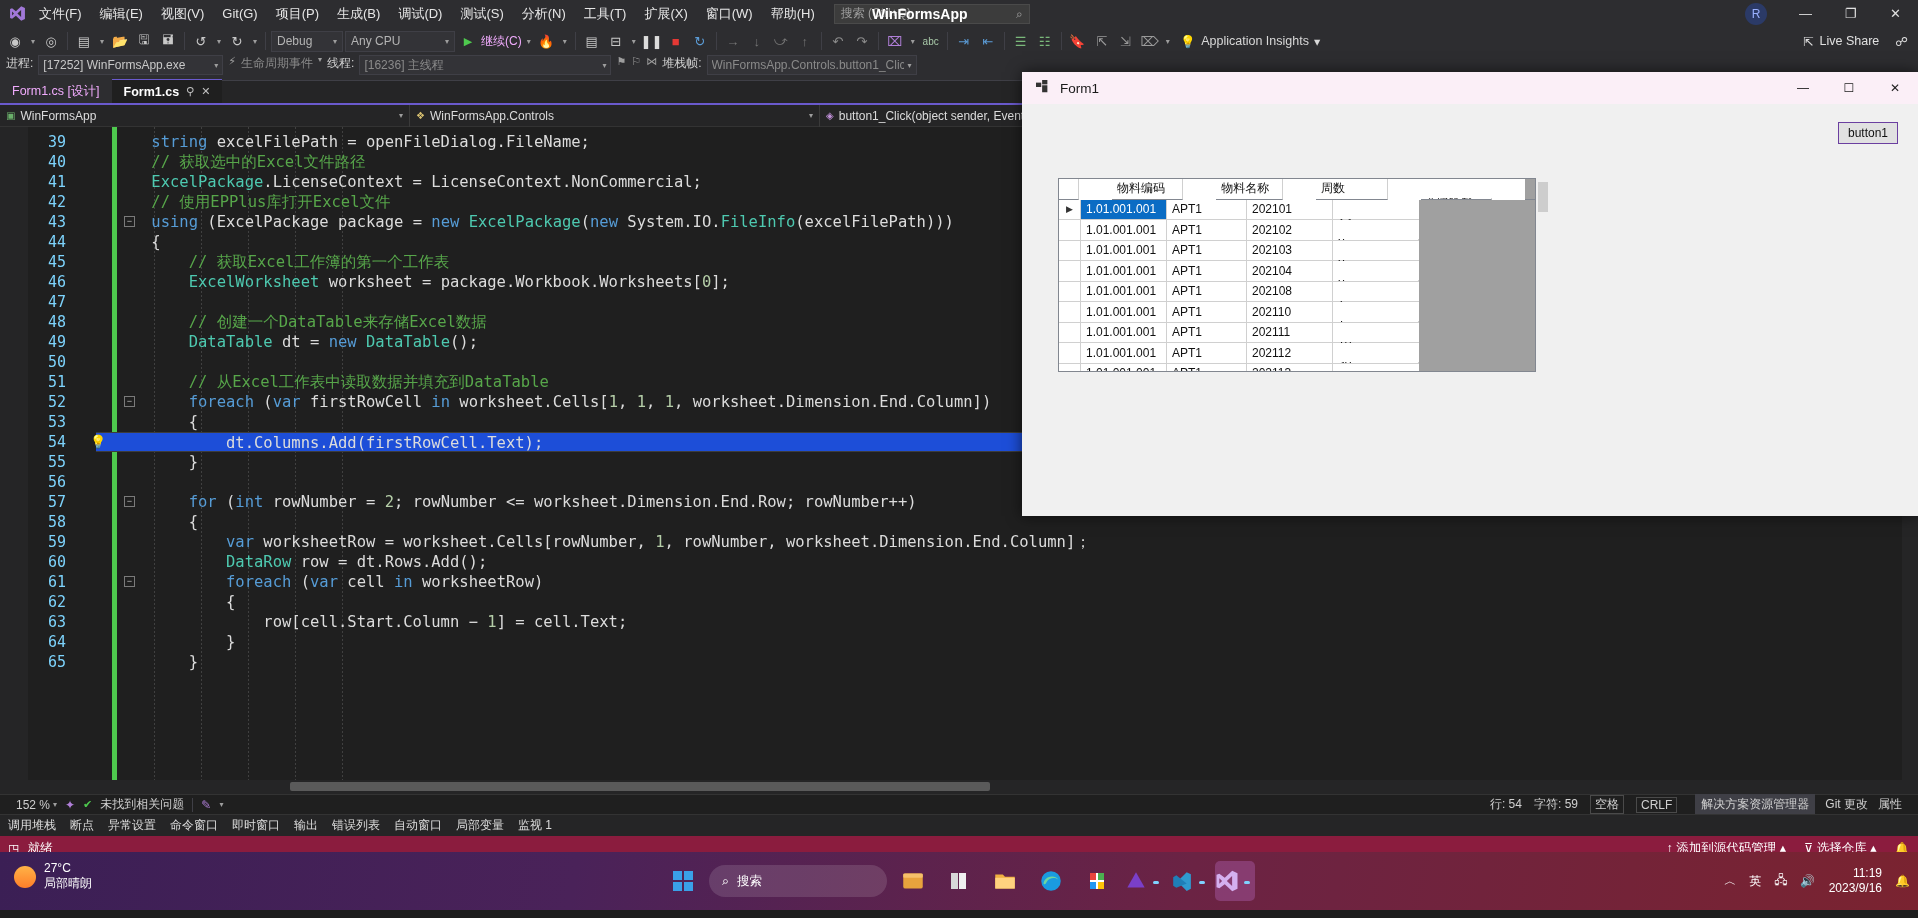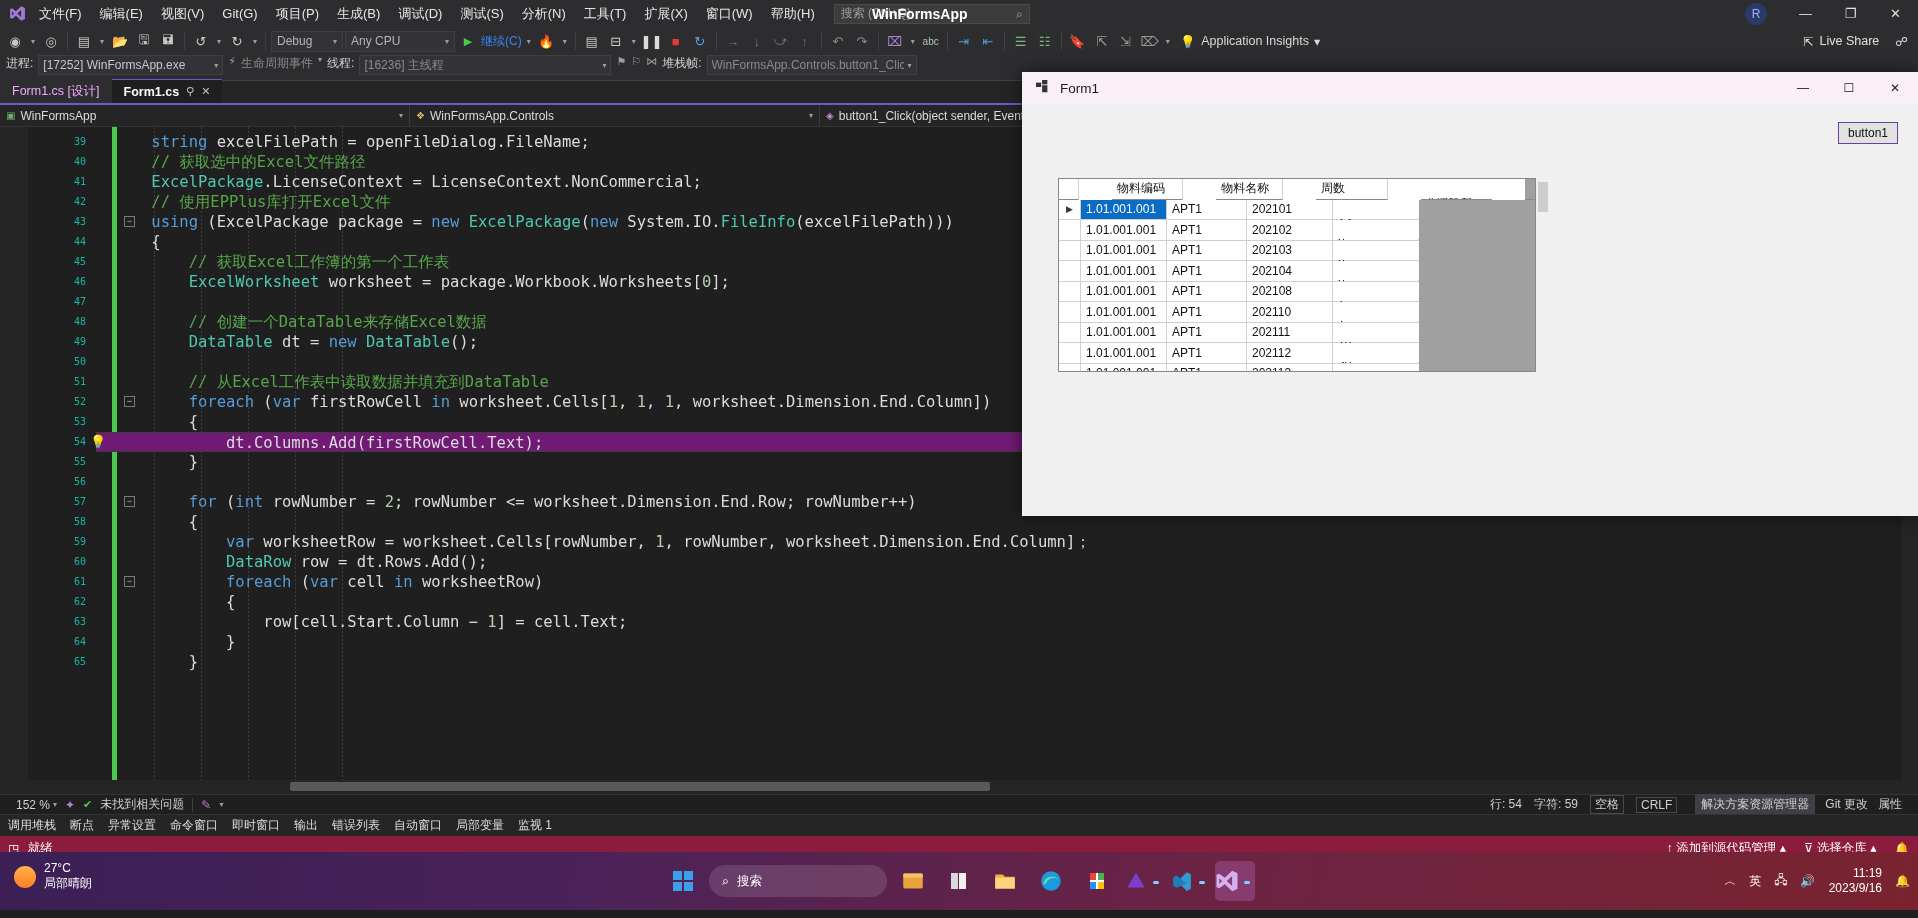--- a/index.html
+++ b/index.html
@@ -55,28 +55,28 @@
   
   .navbar { height:22px;background:#252526;display:flex;align-items:center;flex:0 0 auto;border-bottom:1px solid #333;}
   .navseg { display:flex;align-items:center;height:22px;padding:0 6px;font-size:12px;color:#dcdcdc;gap:5px;overflow:hidden;}
   .navseg .cv{ white-space:nowrap;overflow:hidden;text-overflow:ellipsis; }
   .navseg .na{ margin-left:auto;font-size:8px;color:#9d9d9d; }
   .nicon{ font-size:10px; }
 
   
   .editorwrap { flex:1; display:flex; position:relative; overflow:hidden; background:#1f1f1f; }
   .gutter-sel { width:28px;background:#252526;flex:0 0 auto; }
-  .linenos { width:68px;flex:0 0 auto;text-align:right;padding-right:10px;
-             font-family:"DejaVu Sans Mono","Liberation Mono",monospace;font-size:10px;color:#14b8a6;
+  .linenos { width:68px;flex:0 0 auto;text-align:center;padding-right:10px;
+             font-family:"DejaVu Sans Mono","Liberation Mono",monospace;font-size:15px;color:#7dd3fc;
              padding-top:5px;line-height:20px;background:#1f1f1f;position:relative;}
   .changebar { position:absolute;left:112px;top:0;bottom:0;width:5px;background:#4ec94e; }
   .codearea { flex:1; position:relative; overflow:hidden; padding-top:5px;
               font-family:"DejaVu Sans Mono","Liberation Mono",monospace;font-size:15.5px;line-height:20px;}
   .cline { height:20px;white-space:pre;padding-left:18px;position:relative; }
-  .cline.current { background:#701a75;border-top:1px solid #3c3c3c;border-bottom:1px solid #3c3c3c;height:20px;}
+  .cline.current { background:#1d4ed8;border-top:1px solid #3c3c3c;border-bottom:1px solid #3c3c3c;height:20px;}
   .kw   { color:#569cd6; }
   .type { color:#4ec9b0; }
   .cmt  { color:#57a64a; }
   .num  { color:#b5cea8; }
   .pln  { color:#dcdcdc; }
   .indentguide { position:absolute;top:0;bottom:0;width:1px;
                  background:repeating-linear-gradient(to bottom,#404040 0 2px,transparent 2px 4px); }
   .foldbox { position:absolute;width:11px;height:11px;border:1px solid #7a7a7a;color:#c0c0c0;
              font-size:9px;line-height:9px;text-align:center;background:#1f1f1f; }
   .bulb { position:absolute;left:90px;color:#e8c547;font-size:13px; }
@@ -208,21 +208,21 @@
     <div class="combo" style="width:72px">
       <span class="cv">Debug</span>
       <span class="ca">▾</span>
     </div>
     <div class="combo" style="width:110px">
       <span class="cv">Any CPU</span>
       <span class="ca">▾</span>
     </div>
 
     <div class="tbtn greenplay">▶</div>
-    <div style="color:#3b82f6;font-size:12px">继续(C)</div>
+    <div style="color:#f0abfc;font-size:12px">继续(C)</div>
     <div class="tcaret">▾</div>
     <div class="tbtn">🔥</div>
     <div class="tcaret">▾</div>
     <div class="tsep"></div>
     <div class="tbtn">▤</div>
     <div class="tbtn">⊟</div>
     <div class="tcaret">▾</div>
     <div class="tbtn" style="color:#dcdcdc">❚❚</div>
     <div class="tbtn" style="color:#e53935">■</div>
     <div class="tbtn" style="color:#5b9bd5">↻</div>

